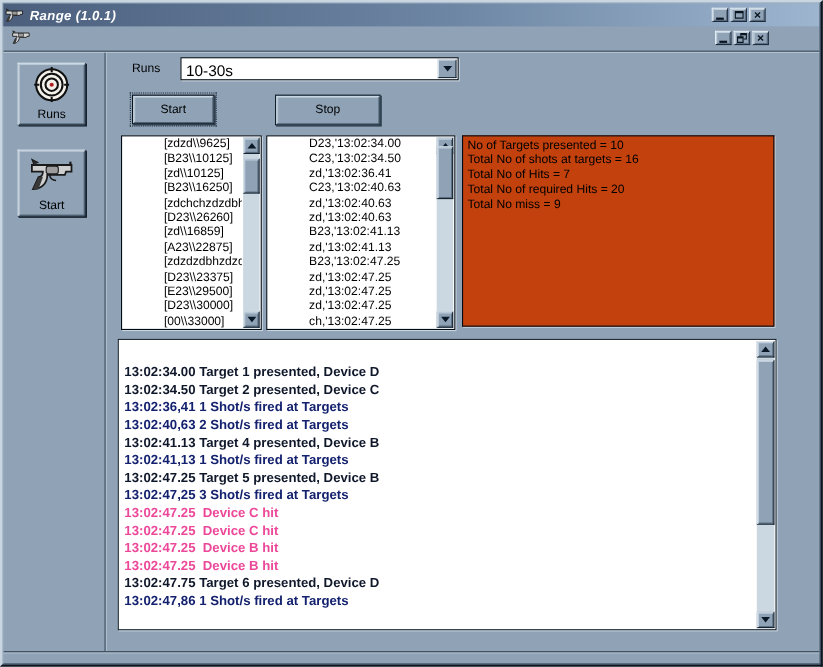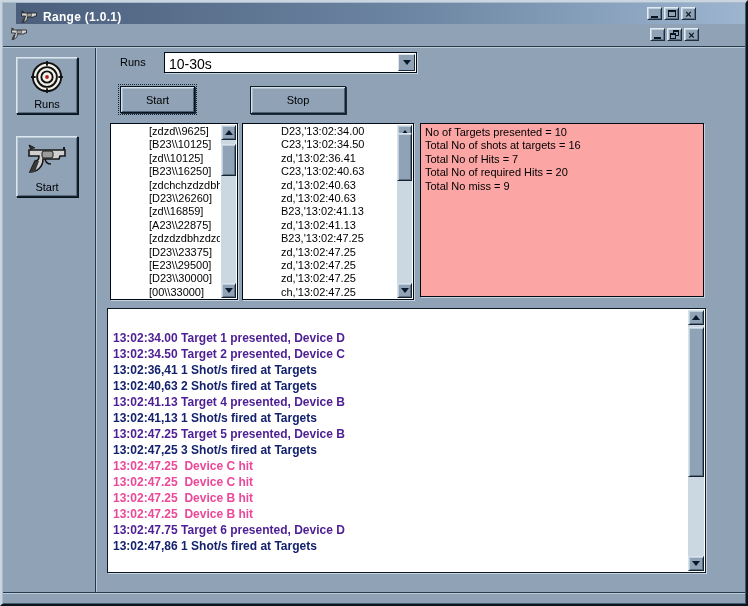--- a/index.html
+++ b/index.html
@@ -12,23 +12,23 @@
   }
   .window { position:absolute; inset:0; }
   .frame {
     position:absolute; inset:0; pointer-events:none;
     border:2px solid; border-color:#c9d6e2 #0d161f #0d161f #c9d6e2;
     box-shadow: inset 1px 1px 0 #a9bac9, inset -1px -1px 0 #46586c;
   }
 
   
   .titlebar {
-    position:absolute; left:16px; top:3px; right:3px; height:21px;
+    position:absolute; left:0; top:3px; right:3px; height:21px;
     background:linear-gradient(90deg,#4b5f7d 0%, #6d86a3 55%, #9db5cf 100%);
-    display:flex; align-items:flex-end;
+    display:flex; align-items:center;font-style:italic;
   }
   .tb-icon { width:18px; height:15px; margin-left:4px; flex:0 0 auto; }
   .tb-title { color:#ffffff; font-weight:bold; font-size:12px; margin-left:5px; letter-spacing:.3px; }
   .tb-btns { position:absolute; right:49px; top:4px; display:flex; gap:2px; }
   .cbtn {
     width:15px; height:13px; background:#8fa2b6;
     border:1px solid; border-color:#e2ecf4 #1e2c3b #1e2c3b #e2ecf4;
     box-shadow: inset 1px 1px 0 #c2d0dc, inset -1px -1px 0 #5d7085;
     display:flex; align-items:center; justify-content:center;
   }
@@ -96,21 +96,21 @@
     position:absolute; background:#ffffff; border:1px solid #000a14;
     box-shadow: 1px 1px 0 #c6d4e0;
   }
   #list-runs   { left:110px; top:123px; width:128px; height:177px; }
   #list-events { left:242px; top:123px; width:172px; height:177px; }
   .lb-items { position:absolute; left:2px; top:1px; right:17px; bottom:1px; overflow:hidden; }
   .lb-item { font-size:11px; line-height:13.4px; color:#000; white-space:pre;margin-left:36px; }
 
   .statsbox {
     position:absolute; left:420px; top:123px; width:284px; height:174px;
-    background:#fca5a5; border:1px solid #000a14; box-shadow:1px 1px 0 #c6d4e0;
+    background:#c2410c; border:1px solid #000a14; box-shadow:1px 1px 0 #c6d4e0;
     padding:2px 4px; overflow:hidden;
   }
   .stat-line { font-size:11px; line-height:13.4px; color:#000; white-space:pre; }
 
   
   .sb { position:absolute; right:1px; top:1px; bottom:1px; width:15px; background:#ccd8e1; }
   .sb-btn {
     position:absolute; left:0; width:15px; height:15px; background:#8fa2b6;
     border:1px solid; border-color:#d9e3ec #17232f #17232f #d9e3ec;
     box-shadow: inset 1px 1px 0 #bfcedb, inset -1px -1px 0 #5c7084;
@@ -123,21 +123,21 @@
     box-shadow: inset 1px 1px 0 #bfcedb, inset -1px -1px 0 #5c7084;
   }
 
   
   .logbox {
     position:absolute; left:107px; top:308px; width:599px; height:265px;
     background:#ffffff; border:1px solid #0b1925; box-shadow:1px 1px 0 #c6d4e0;
   }
   .log-lines { position:absolute; left:5px; top:21px; right:20px; bottom:1px; overflow:hidden; }
   .log-line { font-size:12px; font-weight:bold; line-height:16px; white-space:pre; }
-  .target { color:#4c1d95; }
+  .target { color:#0f172a; }
   .shot   { color:#13216e; }
   .hit    { color:#ec4899; }
 </style>
 </head>
 <body>
 
 <div class="window">
 
   <div class="titlebar">
     <svg class="tb-icon" viewBox="0 0 36 30">

